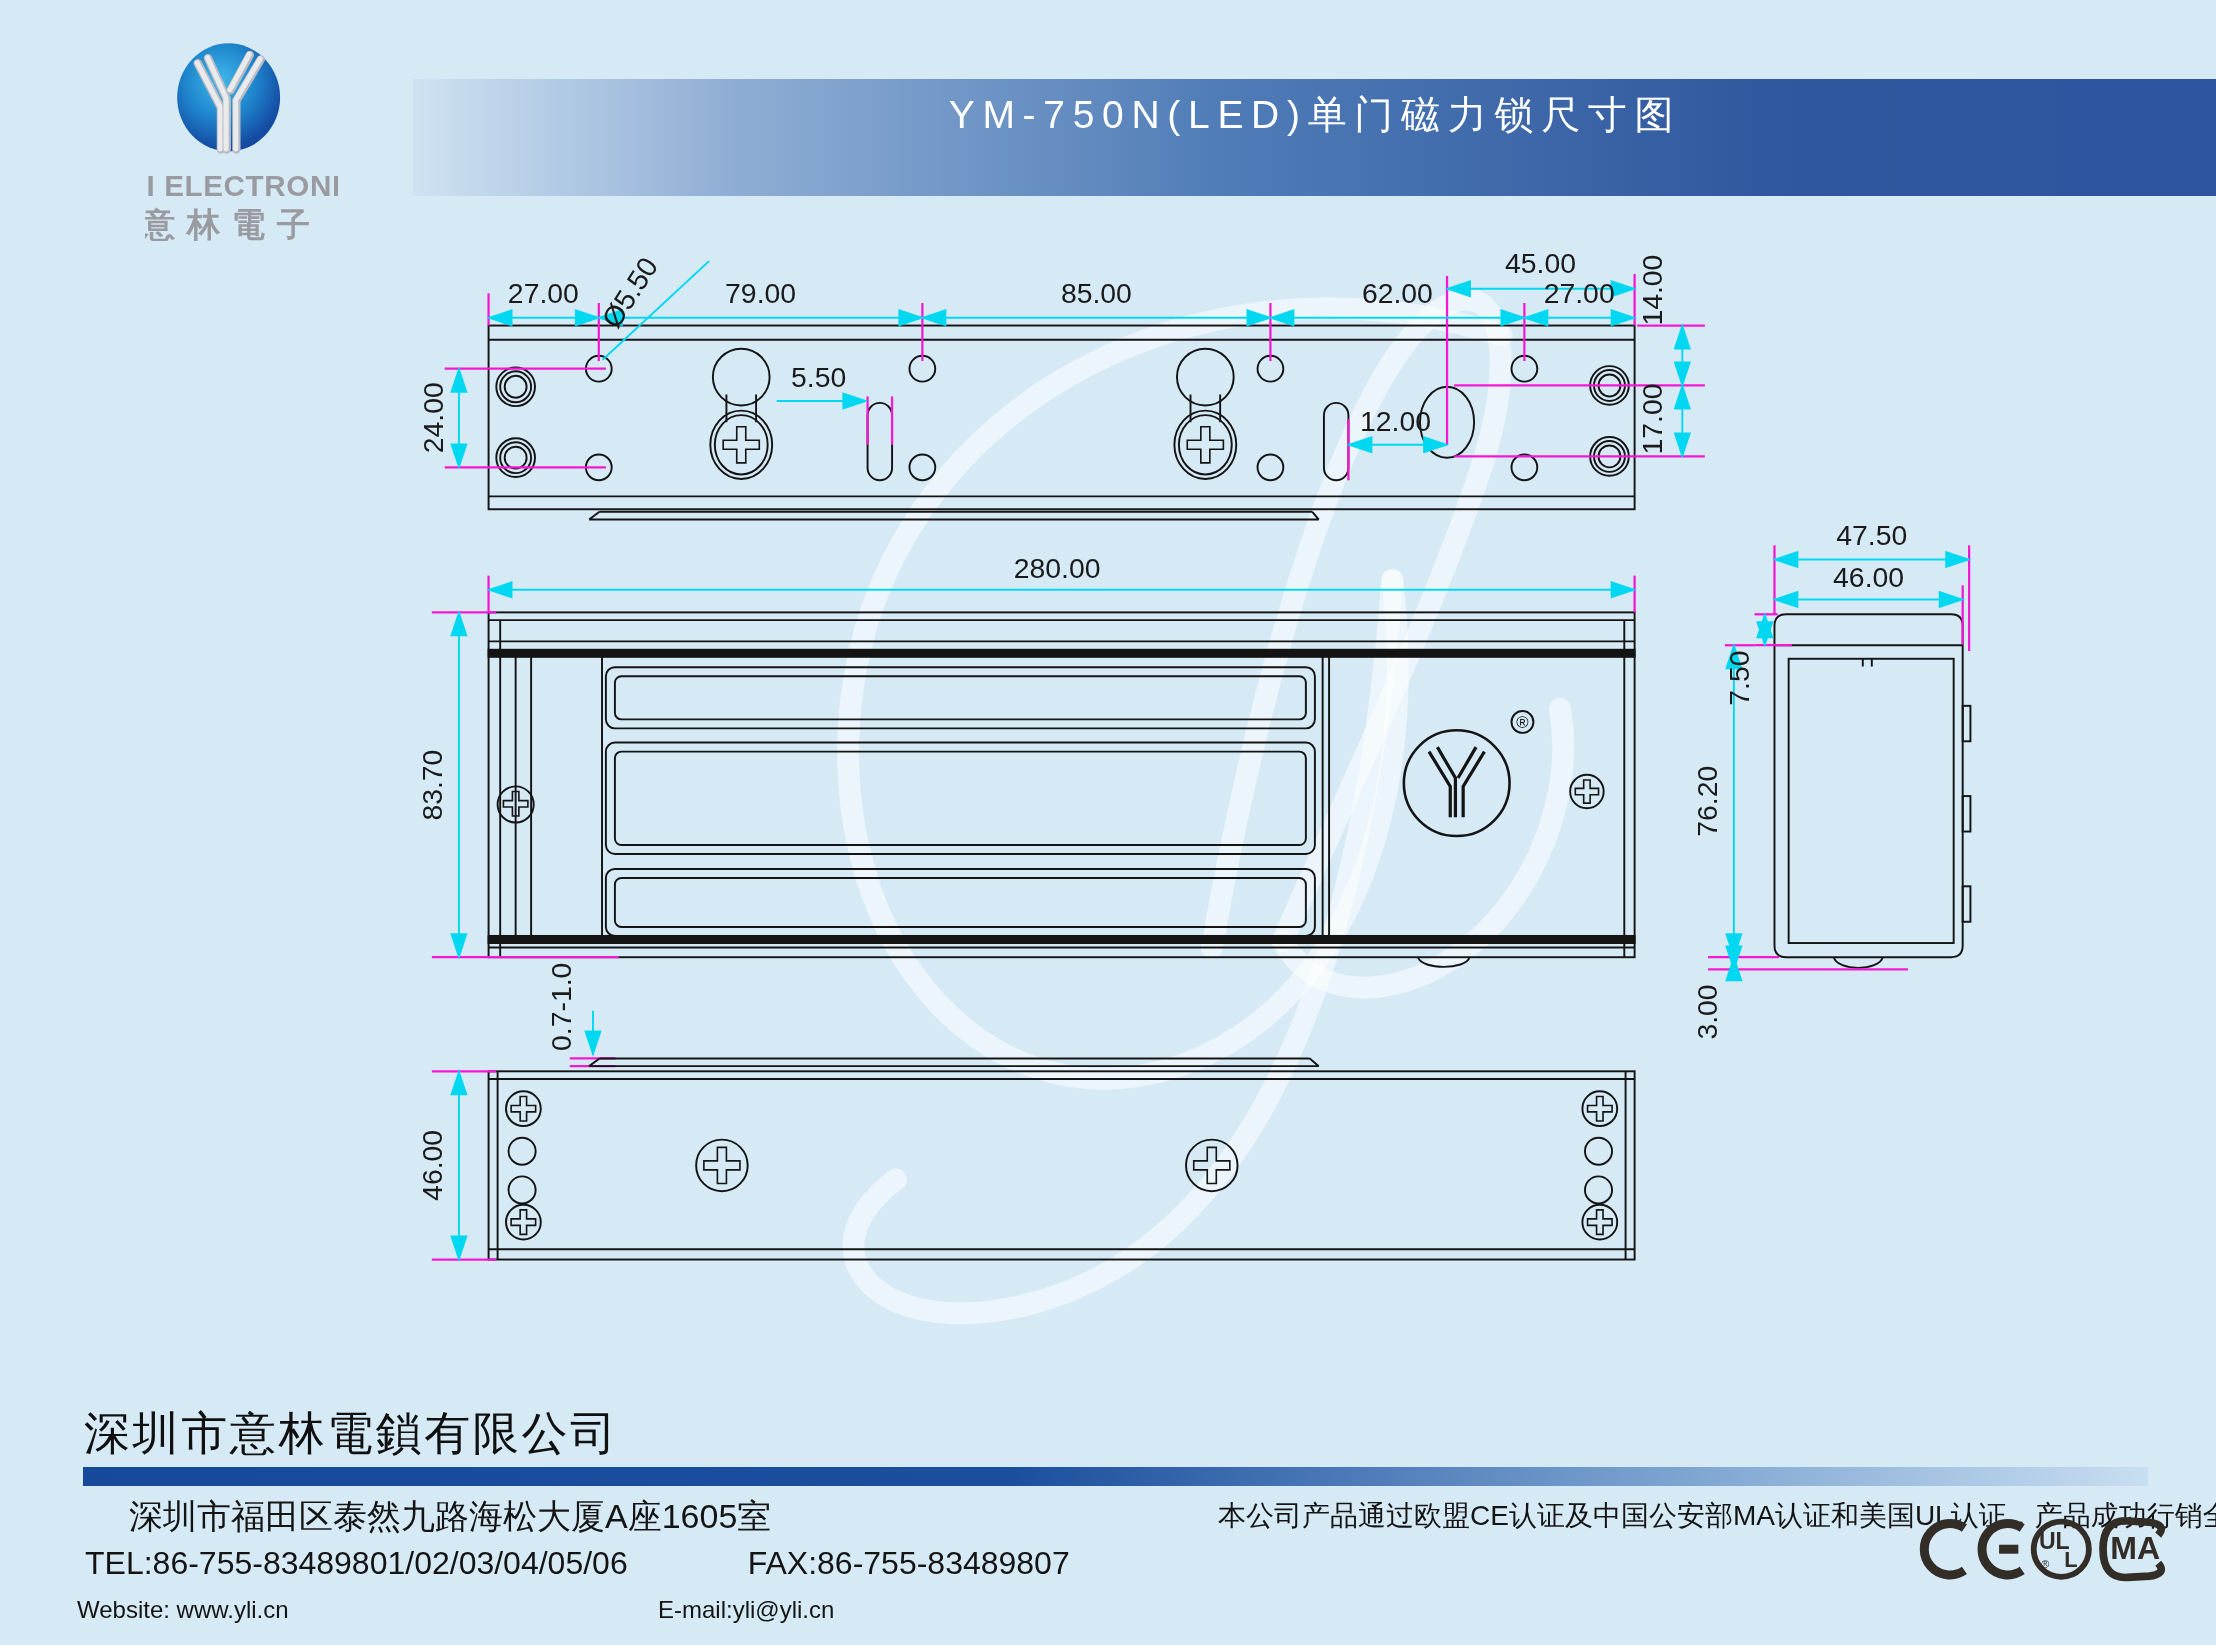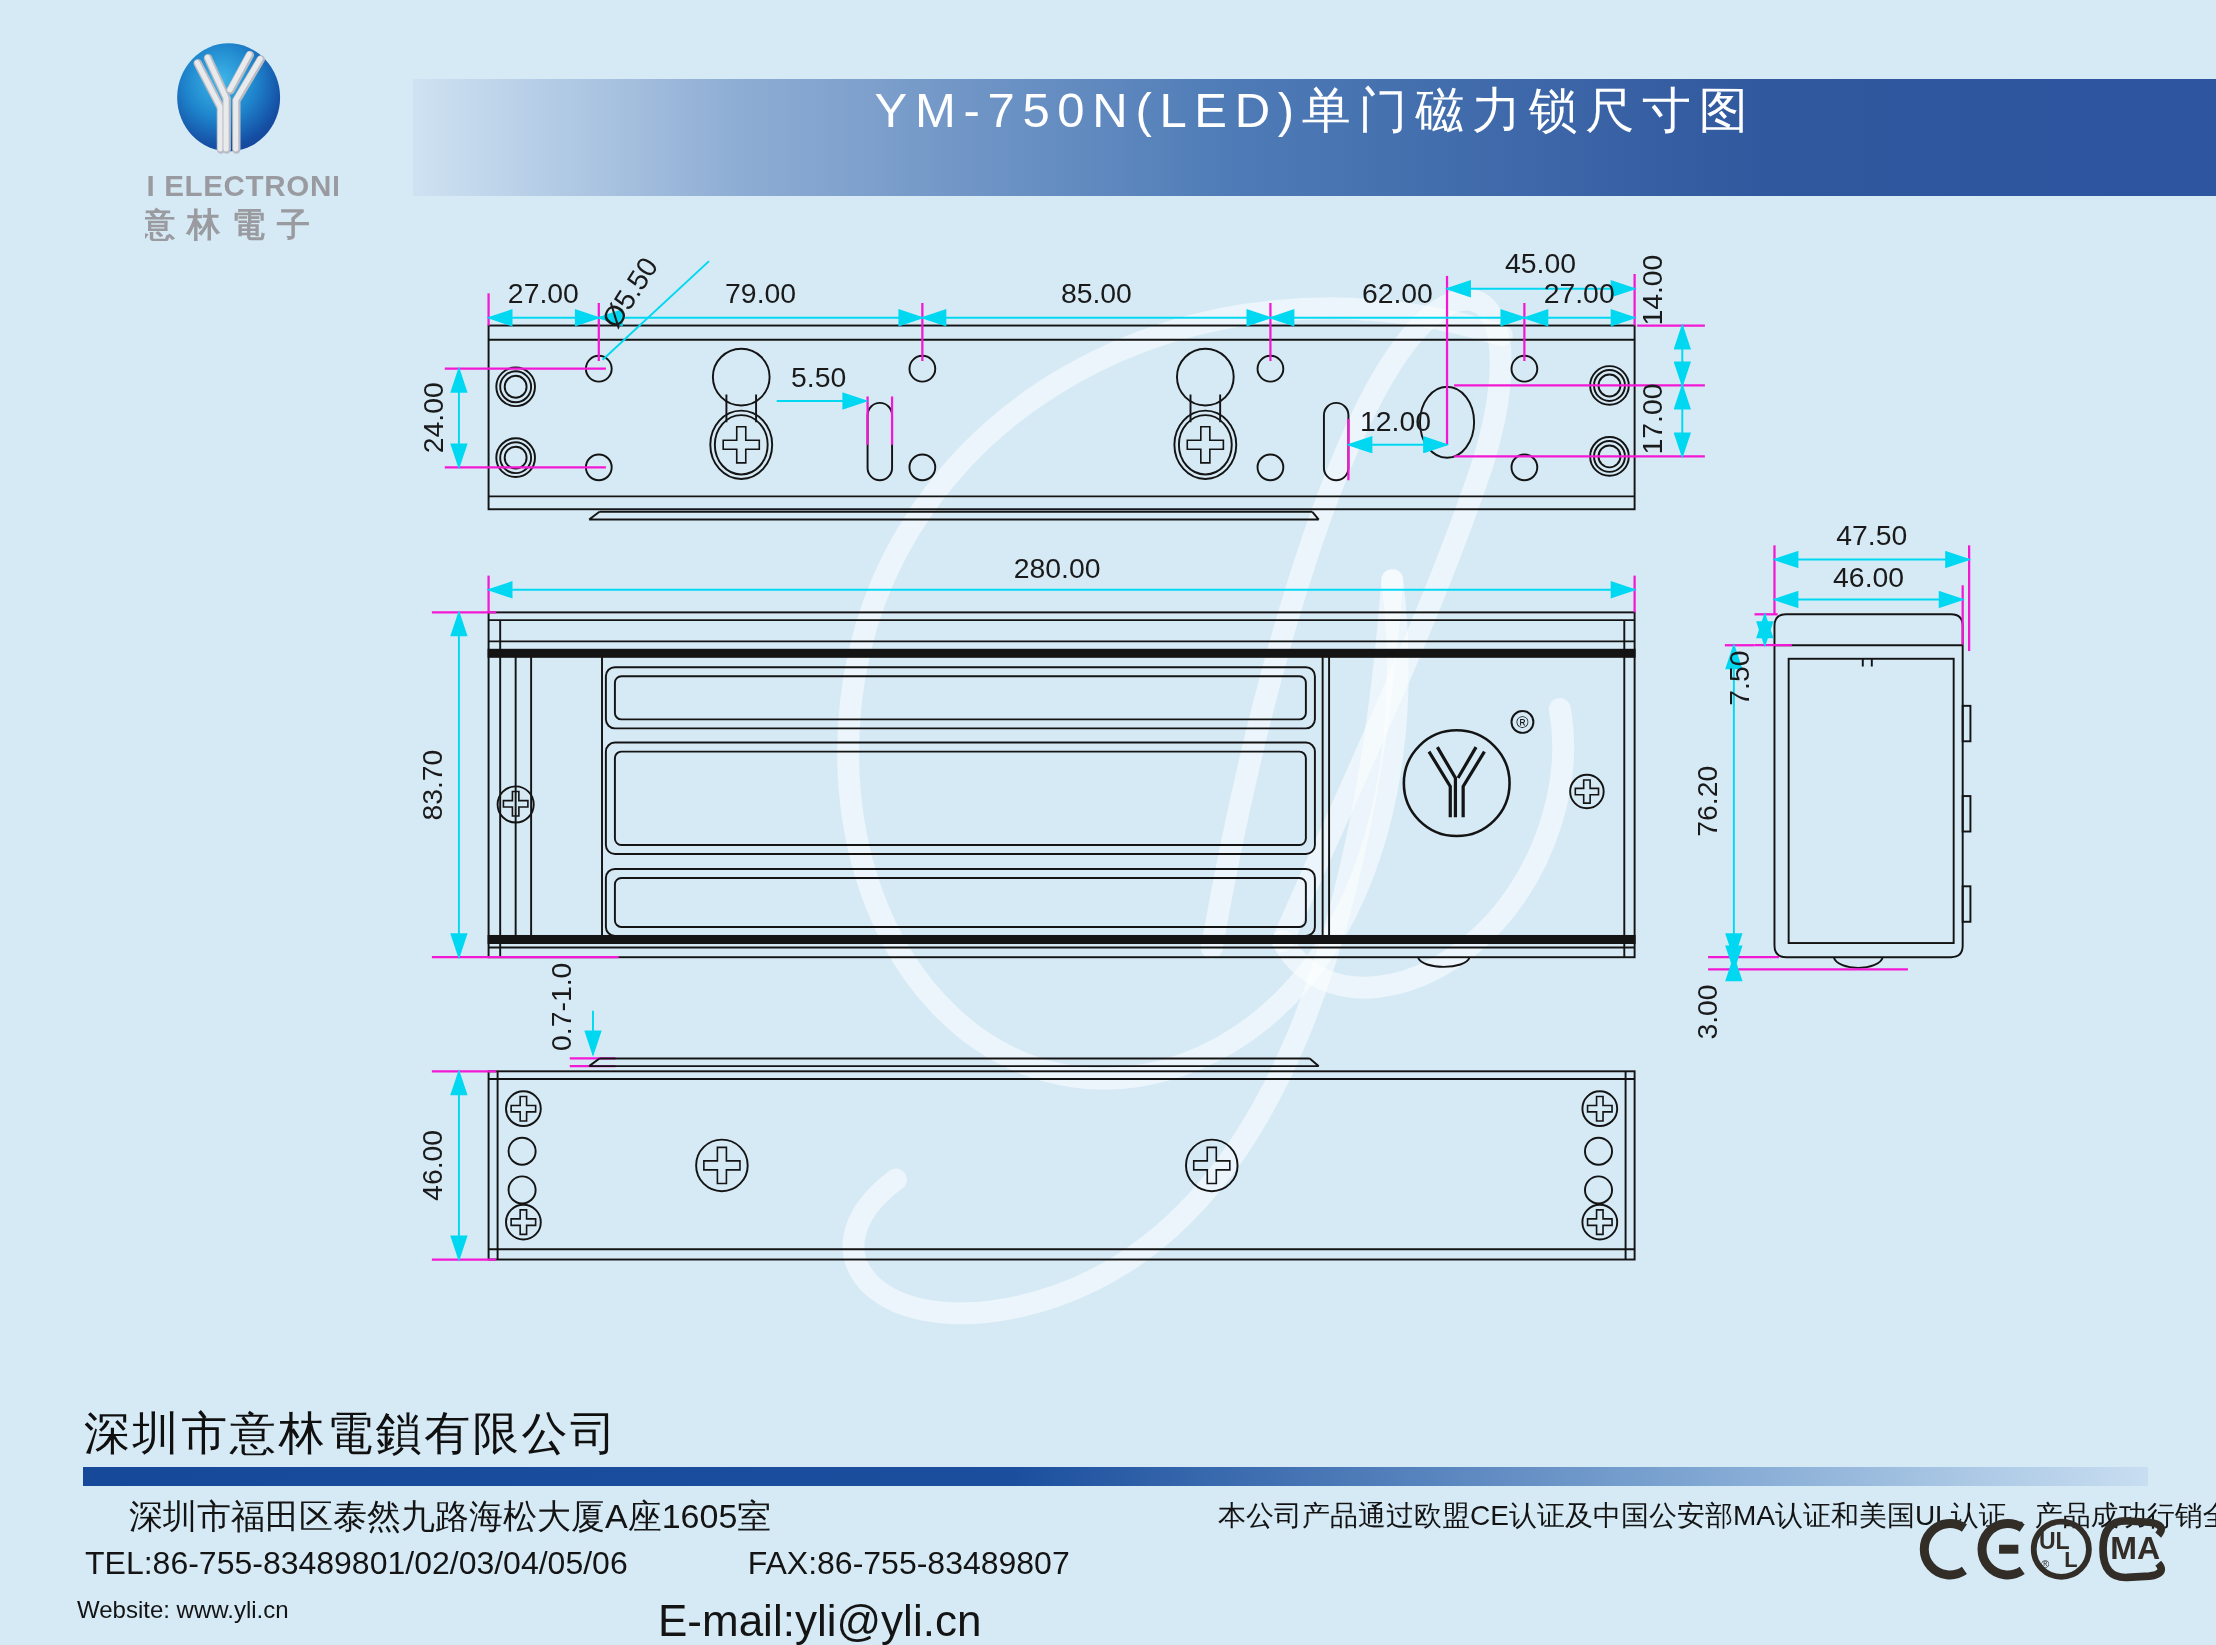--- a/index.html
+++ b/index.html
@@ -13,36 +13,36 @@
   .banner{
     position:absolute;left:413px;top:79px;width:1804px;height:117px;
     background:linear-gradient(90deg,#cfe2f2 0%,#8eadd4 18%,#4f7cb7 45%,#30589e 75%,#2d55a0 100%);
     color:#ffffff;text-align:center;
   }
   .banner .title{
     margin-top:14px;font-size:50px;letter-spacing:17.4px;font-weight:400;line-height:1;
     white-space:nowrap;
   }
   .banner .subtitle{
-    margin-top:7px;font-size:49px;letter-spacing:7.7px;font-weight:400;line-height:1;
+    margin-top:16px;font-size:39px;letter-spacing:7.7px;font-weight:400;line-height:1;
     white-space:nowrap;
   }
   
   .drawing{position:absolute;left:0;top:0;width:2216px;height:1645px;}
   .dim{font-family:"Liberation Sans",sans-serif;font-size:44px;fill:#1a1a1a;letter-spacing:0px;}
   
   .company{position:absolute;left:84px;top:1403px;font-size:46px;font-weight:400;color:#101010;letter-spacing:2.6px;white-space:nowrap;}
   .foot-bar{position:absolute;left:83px;top:1467px;width:2065px;height:19.3px;
     background:linear-gradient(90deg,#17499a 0%,#1b4f9e 45%,#7fa6d2 78%,#c8def1 100%);}
   .address{position:absolute;left:85px;top:1494px;font-size:34px;color:#141414;white-space:nowrap;margin-left:44px;}
   .certnote{position:absolute;left:1218px;top:1497px;width:946px;font-size:28px;color:#141414;text-align:right;white-space:nowrap;}
   .telline{position:absolute;left:85px;top:1545px;font-size:32px;color:#141414;white-space:nowrap;}
   .telline .fax{margin-left:120px;}
   .webline{position:absolute;left:77px;top:1596px;font-size:24px;color:#141414;white-space:nowrap;}
-  .emailline{position:absolute;left:658px;top:1596px;font-size:44px;color:#141414;white-space:nowrap;}
+  .emailline{position:absolute;left:658px;top:1596px;font-size:24px;color:#141414;white-space:nowrap;}
   .certs{position:absolute;left:1902px;top:1512px;width:284px;height:77px;}
 </style>
 </head>
 <body>
 
 <div class="logo-wrap">
   <svg width="193" height="226" viewBox="0 0 300 350">
     <defs>
       <radialGradient id="ball" cx="42%" cy="35%" r="75%">
         <stop offset="0%" stop-color="#3fb8ea"></stop>

